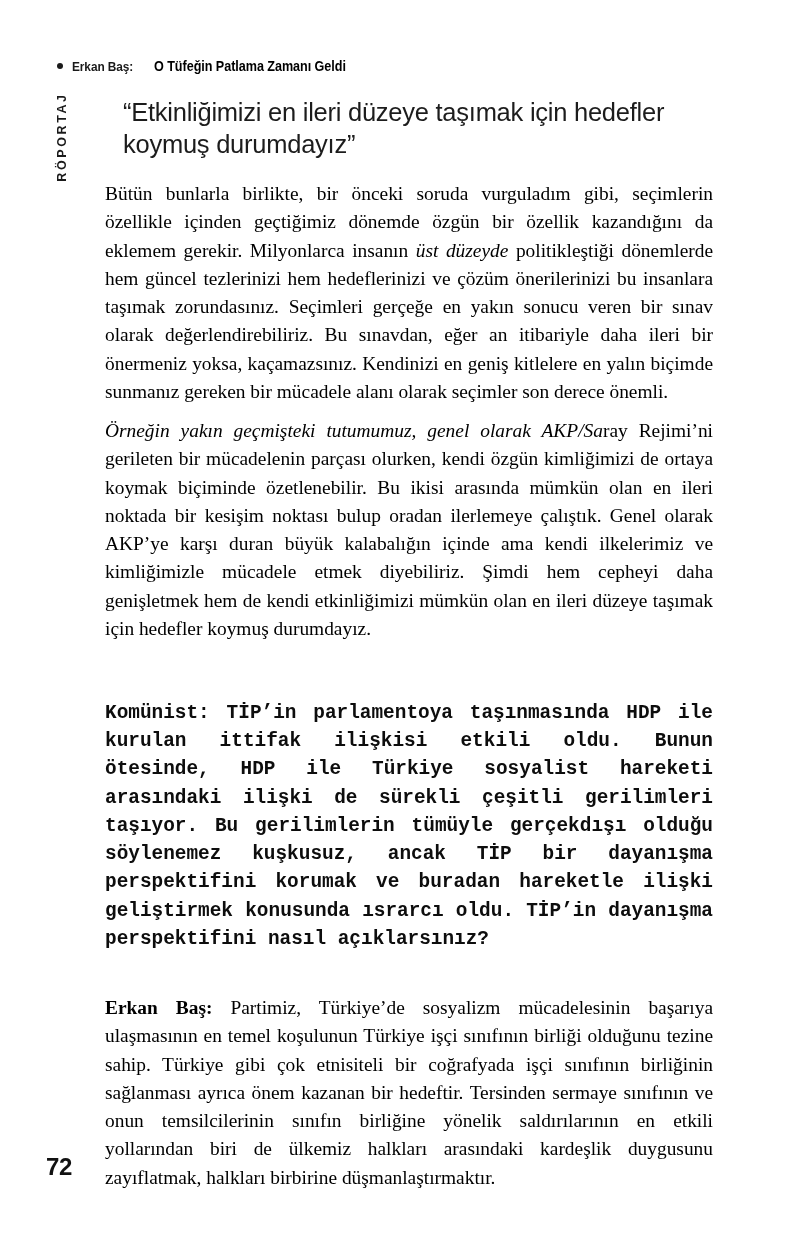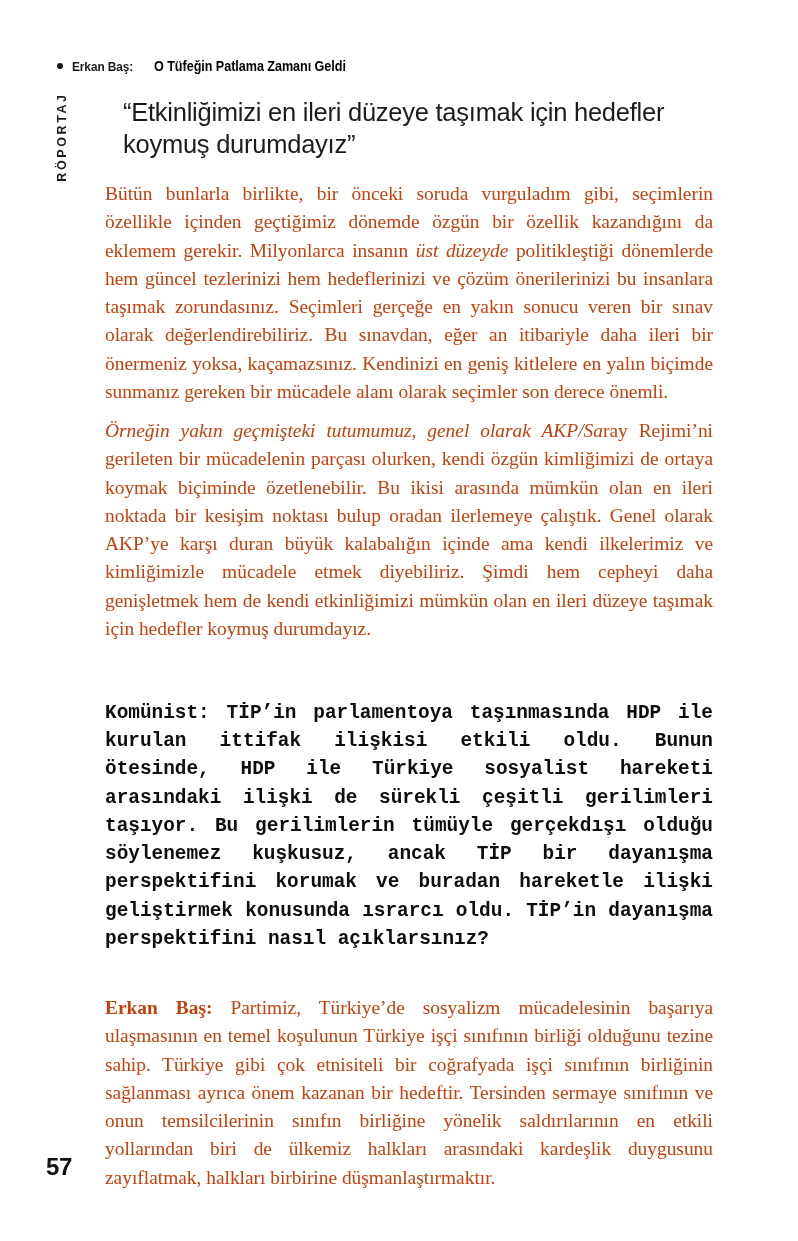--- a/index.html
+++ b/index.html
@@ -92,21 +92,21 @@
     color: #1c1c1c;
     letter-spacing: -0.25px;
     margin: 0 0 20px 18px;
     max-width: 600px;
   }
 
   p.body {
     font-family: "Liberation Serif", "DejaVu Serif", serif;
     font-size: 19.4px;
     line-height: 1.455;
-    color: #c2410c;
+    color: #000000;
     text-align: justify;
     text-justify: inter-word;
     margin: 0 0 11px 0;
     hyphens: manual;
   }
 
   p.body:last-child {
     margin-bottom: 15px;
   }
 
@@ -178,15 +178,15 @@
     <div class="gap-large"></div>
 
     <p class="question"><span>Komünist:</span><span> TİP’in parlamentoya taşınmasında HDP ile kurulan ittifak ilişkisi etkili oldu. Bunun ötesinde, HDP ile Türkiye sosyalist hareketi arasındaki ilişki de sürekli çeşitli gerilimleri taşıyor. Bu gerilimlerin tümüyle gerçekdışı olduğu söylenemez kuşkusuz, ancak TİP bir dayanışma perspektifini korumak ve buradan hareketle ilişki geliştirmek konusunda ısrarcı oldu. TİP’in dayanışma perspektifini nasıl açıklarsınız?</span></p>
 
     <div class="gap-medium"></div>
 
     <p class="body"><span class="speaker">Erkan Baş:</span><span> Partimiz, Türkiye’de sosyalizm mücadelesinin başarıya ulaşmasının en temel koşulunun Türkiye işçi sınıfının birliği olduğunu tezine sahip. Türkiye gibi çok etnisiteli bir coğrafyada işçi sınıfının birliğinin sağlanması ayrıca önem kazanan bir hedeftir. Tersinden sermaye sınıfının ve onun temsilcilerinin sınıfın birliğine yönelik saldırılarının en etkili yollarından biri de ülkemiz halkları arasındaki kardeşlik duygusunu zayıflatmak, halkları birbirine düşmanlaştırmaktır.</span></p>
 
   </div>
 
-  <div class="folio">57</div>
+  <div class="folio">72</div>
 
 </div>
 
 </body></html>

